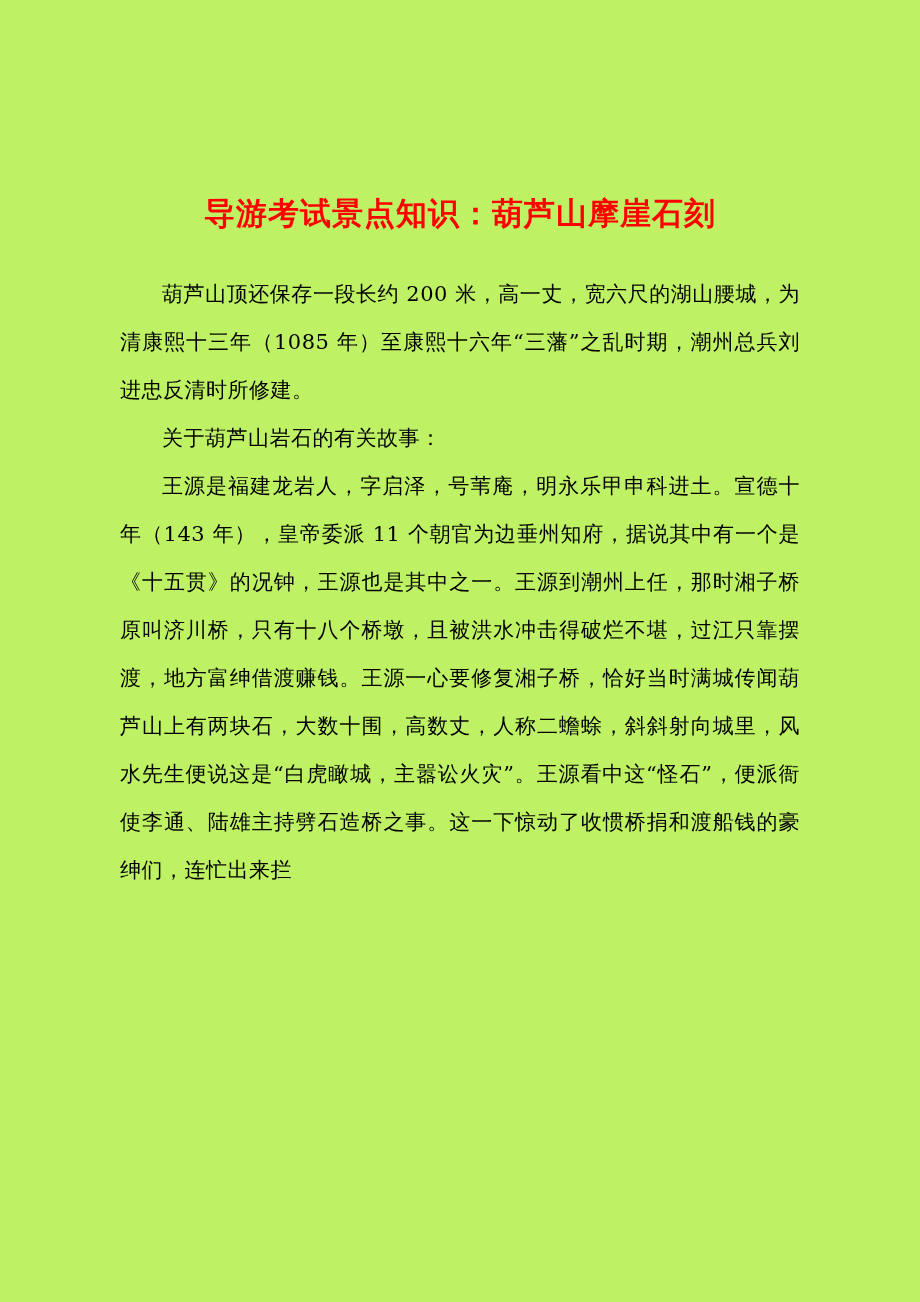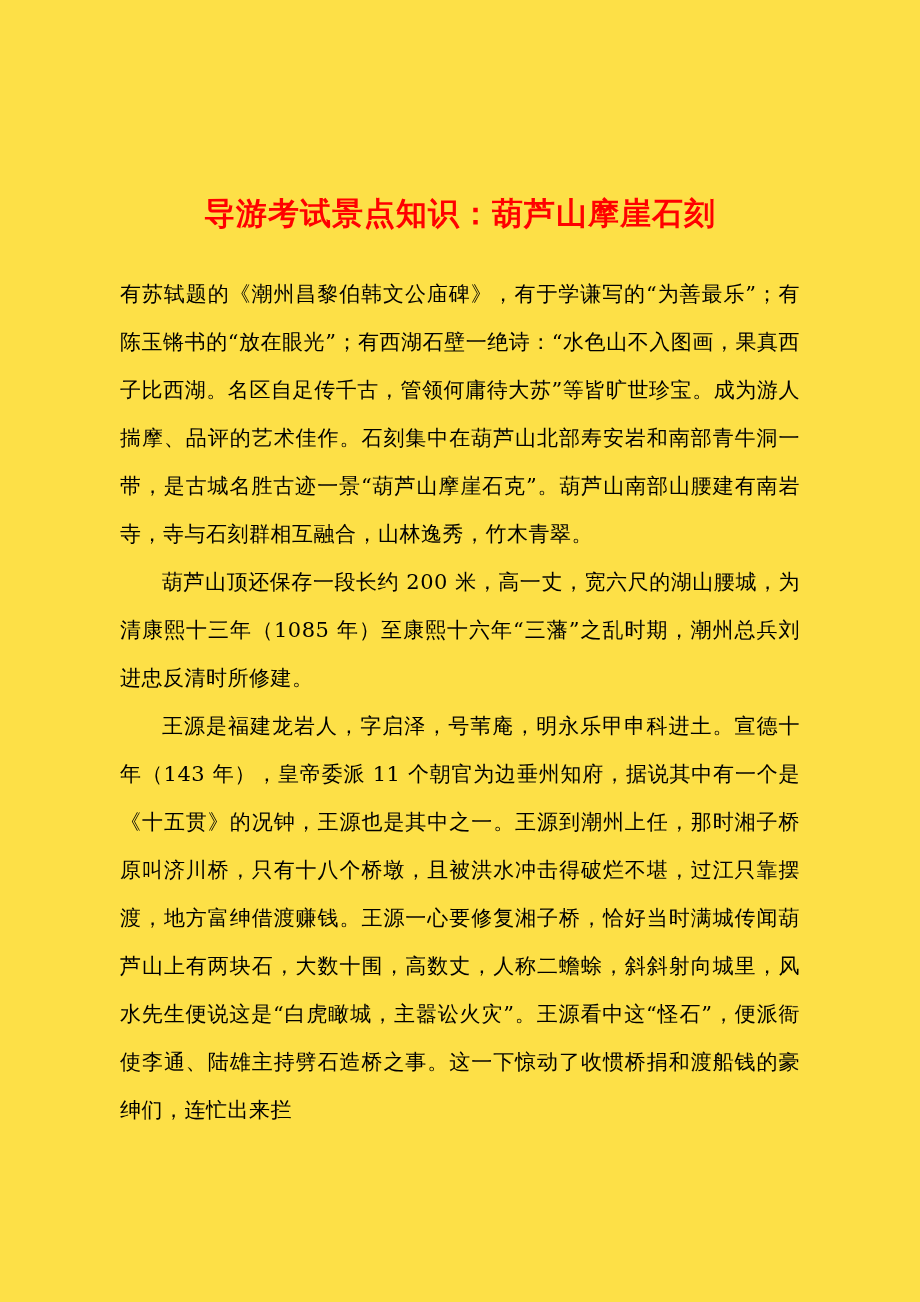--- a/index.html
+++ b/index.html
@@ -6,21 +6,21 @@
   html, body {
     margin: 0;
     padding: 0;
     background: #ffffff;
   }
   .page {
     position: relative;
     width: 920px;
     height: 1302px;
     margin: 0 auto;
-    background: #fde047;
+    background: #bef264;
     overflow: hidden;
     font-family: "DejaVu Serif", "Liberation Serif", serif;
     color: #000000;
   }
   .doc {
     padding: 190px 120px 0 120px;
   }
   .title {
     margin: 0 0 34px 0;
     font-size: 31px;
@@ -45,18 +45,18 @@
     text-indent: 2em;
   }
 </style>
 </head>
 <body>
 
 <div class="page">
   <div class="doc">
     <h1 class="title">导游考试景点知识：葫芦山摩崖石刻</h1>
     <div class="content">
-      <p class="para">有苏轼题的《潮州昌黎伯韩文公庙碑》，有于学谦写的“为善最乐”；有陈玉锵书的“放在眼光”；有西湖石壁一绝诗：“水色山不入图画，果真西子比西湖。名区自足传千古，管领何庸待大苏”等皆旷世珍宝。成为游人揣摩、品评的艺术佳作。石刻集中在葫芦山北部寿安岩和南部青牛洞一带，是古城名胜古迹一景“葫芦山摩崖石克”。葫芦山南部山腰建有南岩寺，寺与石刻群相互融合，山林逸秀，竹木青翠。</p>
       <p class="para indent">葫芦山顶还保存一段长约 200 米，高一丈，宽六尺的湖山腰城，为清康熙十三年（1085 年）至康熙十六年“三藩”之乱时期，潮州总兵刘进忠反清时所修建。</p>
+      <p class="para indent">关于葫芦山岩石的有关故事：</p>
       <p class="para indent">王源是福建龙岩人，字启泽，号苇庵，明永乐甲申科进土。宣德十年（143 年），皇帝委派 11 个朝官为边垂州知府，据说其中有一个是《十五贯》的况钟，王源也是其中之一。王源到潮州上任，那时湘子桥原叫济川桥，只有十八个桥墩，且被洪水冲击得破烂不堪，过江只靠摆渡，地方富绅借渡赚钱。王源一心要修复湘子桥，恰好当时满城传闻葫芦山上有两块石，大数十围，高数丈，人称二蟾蜍，斜斜射向城里，风水先生便说这是“白虎瞰城，主嚣讼火灾”。王源看中这“怪石”，便派衙使李通、陆雄主持劈石造桥之事。这一下惊动了收惯桥捐和渡船钱的豪绅们，连忙出来拦</p>
     </div>
   </div>
 </div>
 
 </body></html>

